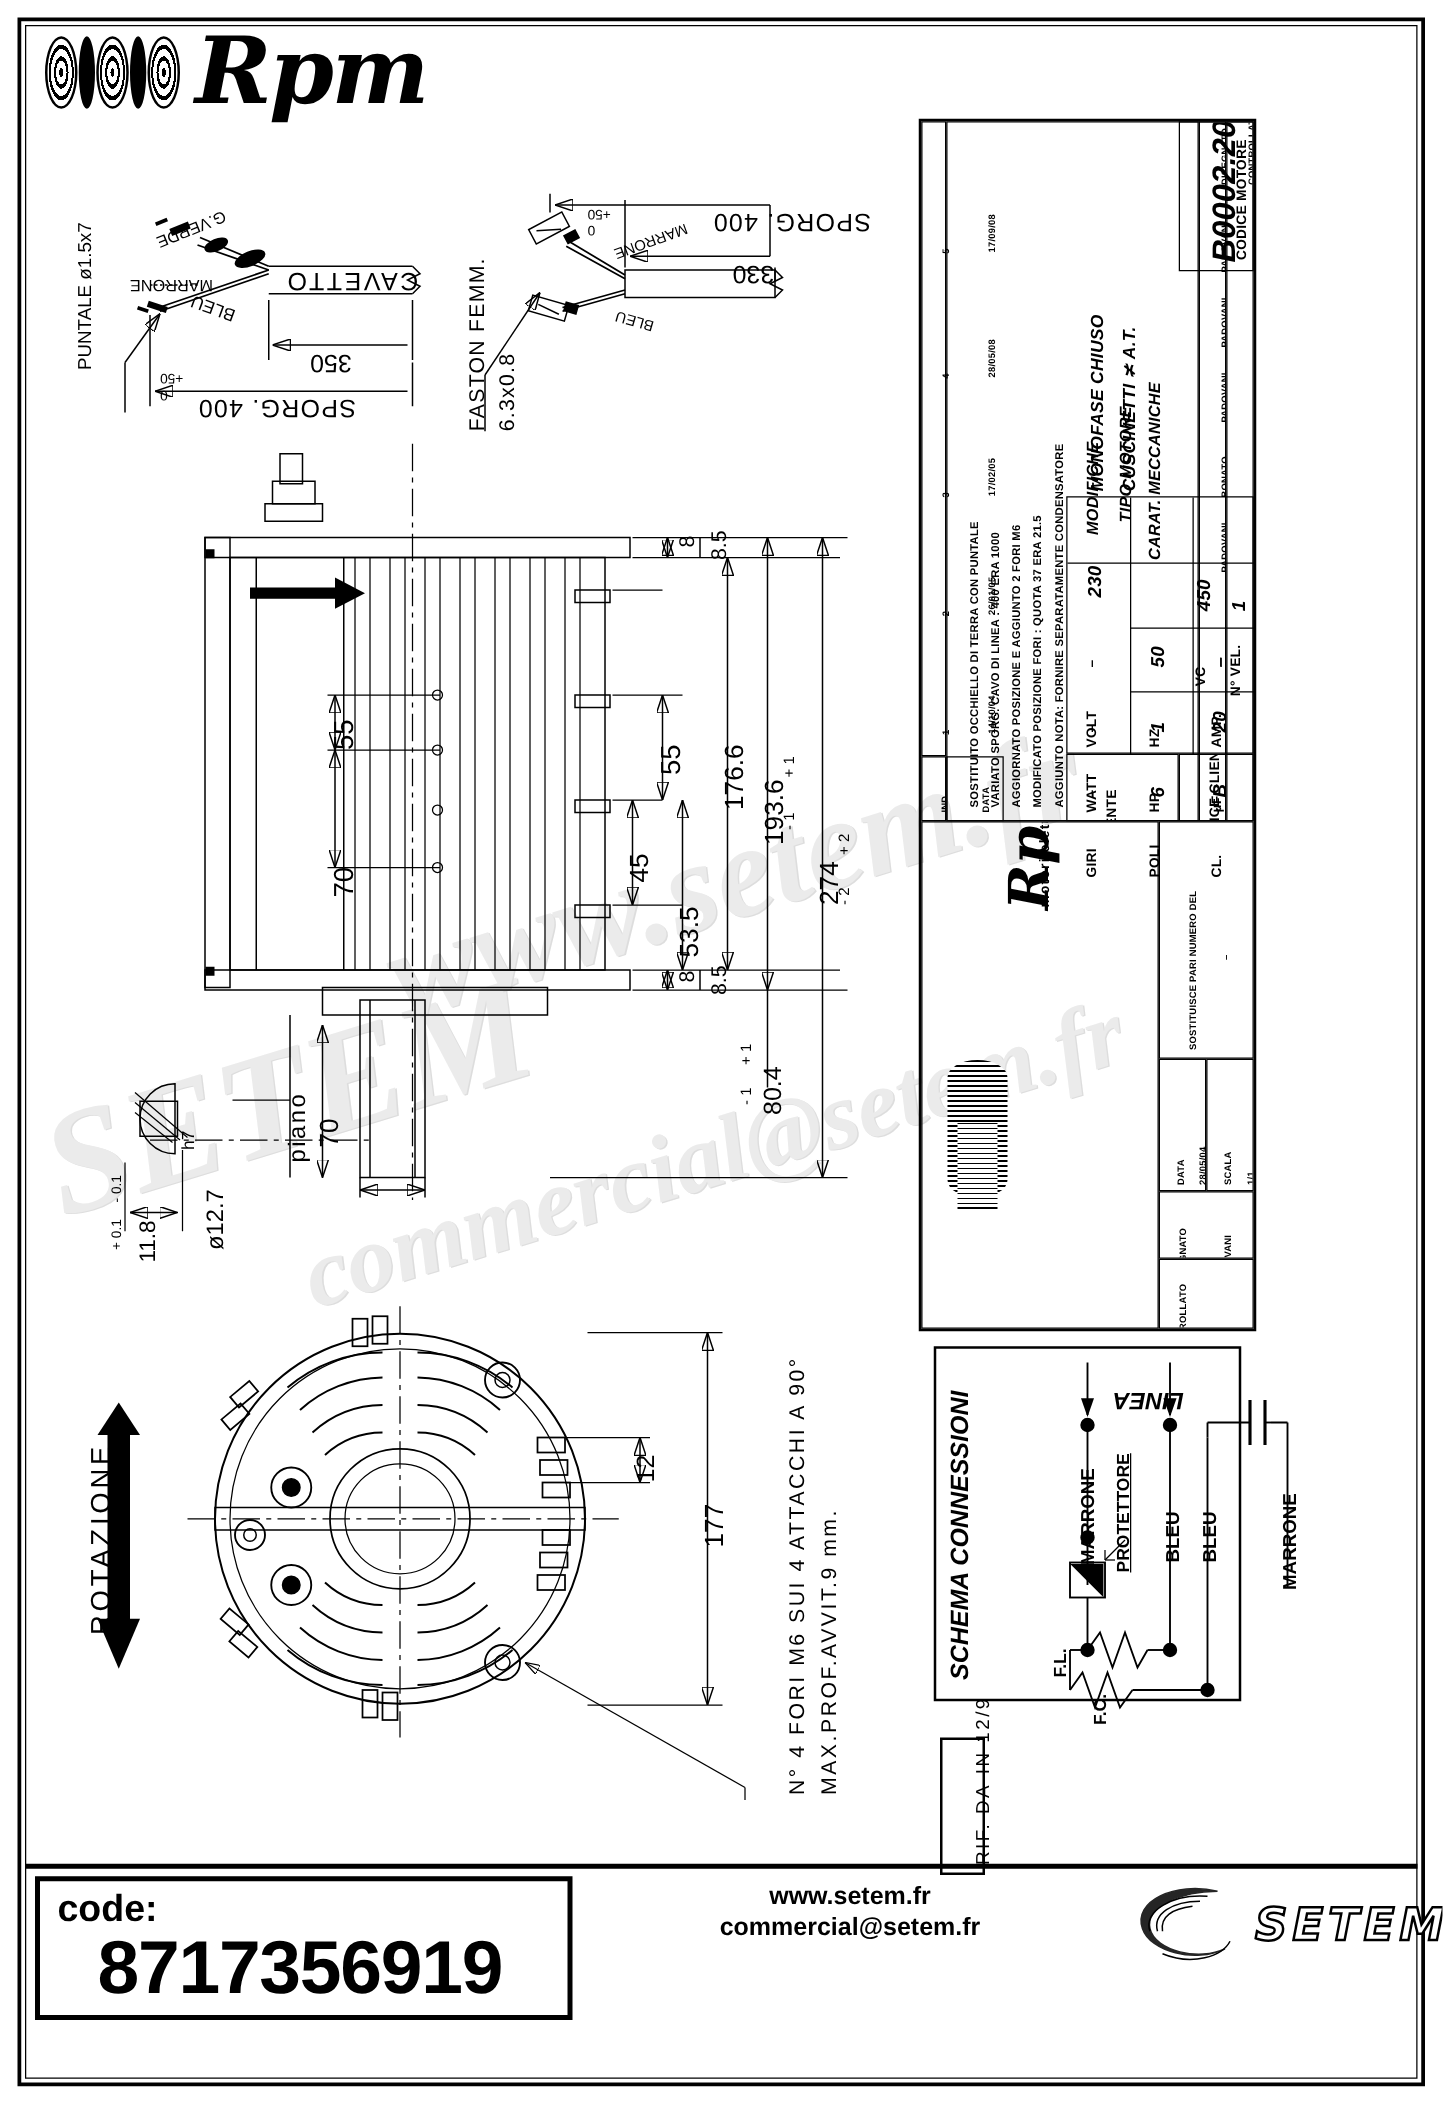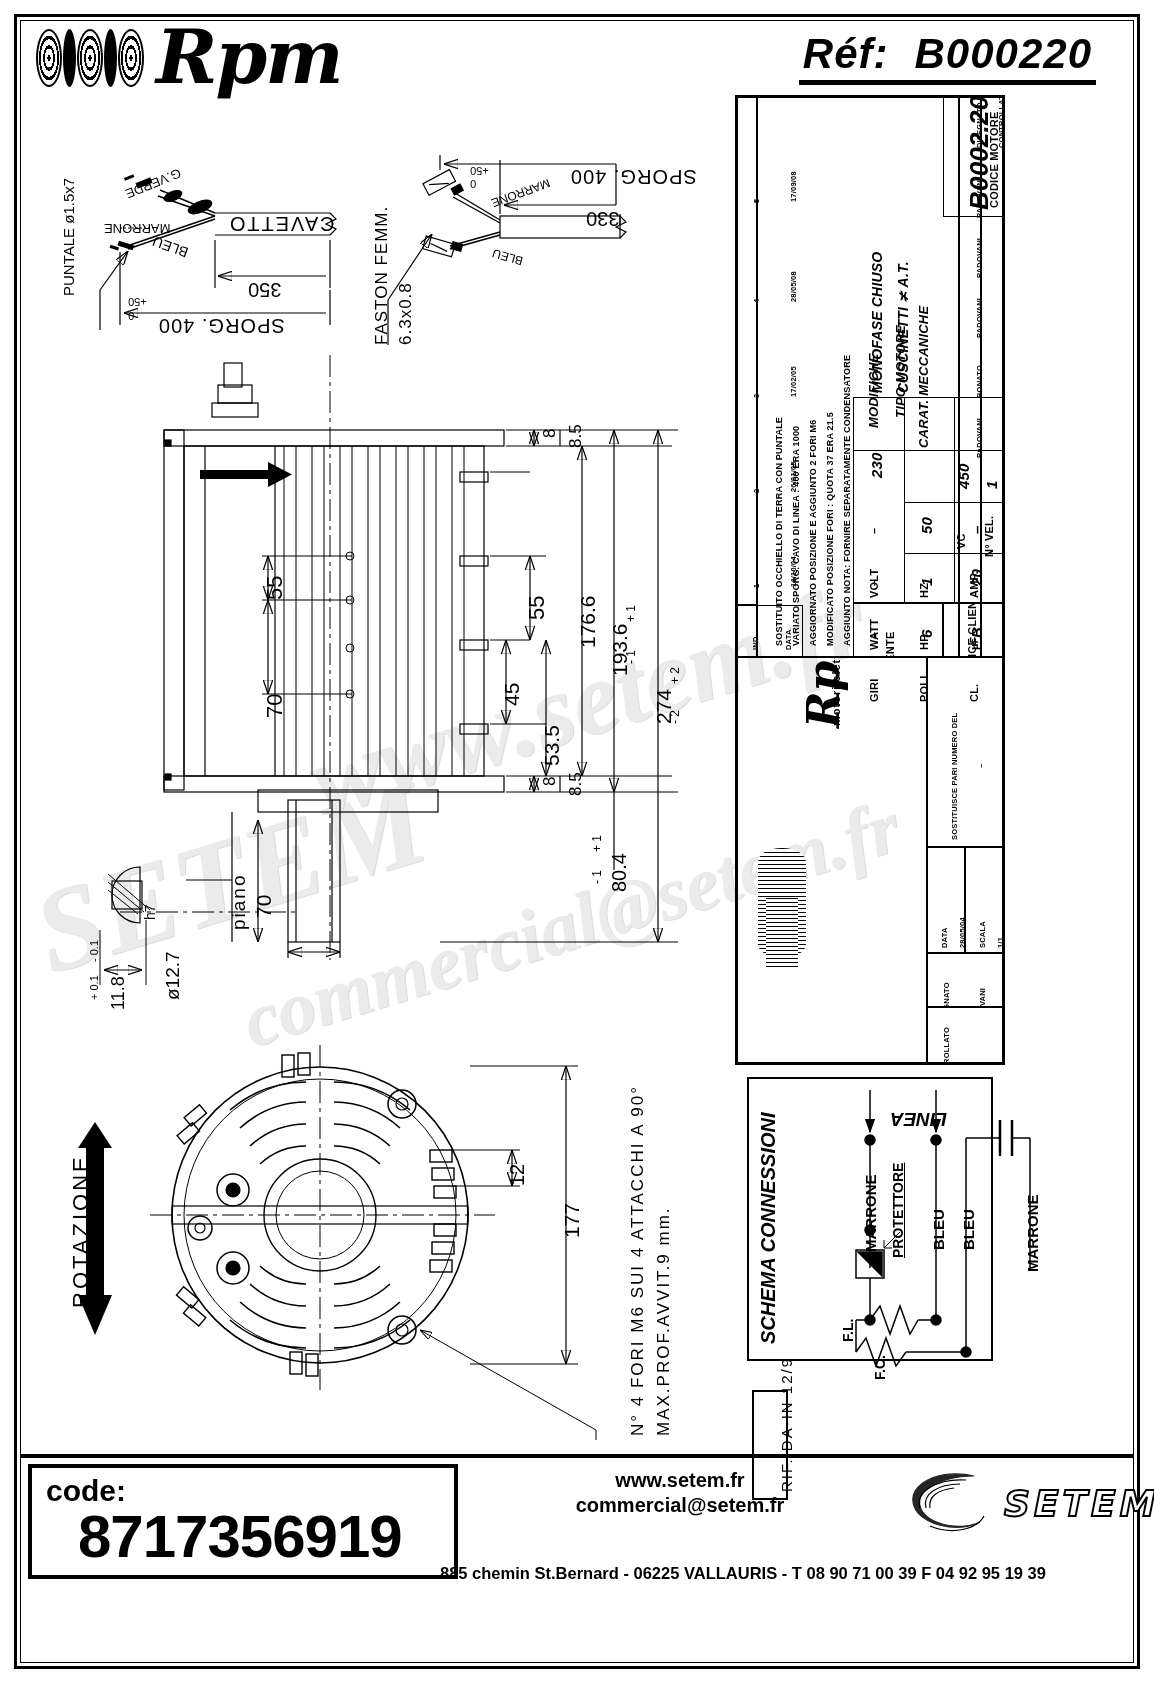--- a/index.html
+++ b/index.html
@@ -64,21 +64,21 @@
   #rif-box { position:absolute; left:752px; top:1390px; width:36px; height:110px;
              border:2px solid #000; }
   #rif-box .vtxt { font-size:15px; font-weight:400; letter-spacing:2px; }
 
   
   .note-v { position:absolute; white-space:nowrap; transform-origin:0 0;
             transform:rotate(-90deg); font-size:17px; letter-spacing:2px;
             font-family:"Liberation Sans", sans-serif; }
 
   
-  #footer { position:absolute; left:20px; top:1446px; width:1114px; height:168px; }
+  #footer { position:absolute; left:20px; top:1483px; width:1114px; height:168px; }
   #code-box { position:absolute; left:8px; top:18px; width:430px; height:115px; border:4px solid #000; background:#fff; }
   #code-label { position:absolute; left:14px; top:6px; font-size:30px; font-weight:700; }
   #code-value { position:absolute; left:46px; top:34px; font-size:60px; font-weight:700; letter-spacing:-1px; }
   #contact { position:absolute; left:430px; top:22px; width:460px; text-align:center; font-size:20px; font-weight:700; line-height:1.25; }
   #addr { position:absolute; left:420px; top:118px; width:700px; text-align:left; font-size:16.5px; font-weight:700; }
   #setem-logo { position:absolute; left:880px; top:22px; display:flex; align-items:center; gap:8px; }
   #setem-word { font-family:"DejaVu Sans", sans-serif; font-weight:700; font-style:italic;
                 font-size:36px; letter-spacing:4px;
                 -webkit-text-stroke:2px #000; color:#fff; }
 
@@ -96,23 +96,20 @@
     <div class="coil-group">
       <div class="coil"></div>
         <div class="coil solid"></div>
       <div class="coil"></div>
         <div class="coil solid"></div>
       <div class="coil"></div>
     </div>
     <div id="rpm-word">Rpm</div>
   </div>
 
-  <div id="ref-block">
-    <span class="ref-label">Réf:</span><span>B000220</span>
-  </div>
 
   <div id="wm">
     <span class="w1">SETEM</span>
     <span class="w2">www.setem.fr</span>
     <span class="w3">commercial@setem.fr</span>
   </div>
 
   <svg id="draw" viewBox="0 0 1154 1683" xmlns="http://www.w3.org/2000/svg">
     <defs>
       <marker id="ar" markerWidth="10" markerHeight="7" refX="9" refY="3.5" orient="auto">
@@ -637,21 +634,20 @@
   <div id="footer">
     <div style="position:absolute; left:0; top:8px; width:1114px; height:4px; background:#000;"></div>
     <div id="code-box">
       <div id="code-label">code:</div>
       <div id="code-value">8717356919</div>
     </div>
     <div id="contact">
       <div>www.setem.fr</div>
       <div>commercial@setem.fr</div>
     </div>
-    <div id="addr">885 chemin St.Bernard  -  06225 VALLAURIS  -  T 08 90 71 00 39   F 04 92 95 19 39</div>
     <div id="setem-logo">
       <svg width="96" height="70" viewBox="0 0 96 70">
         <g fill="none" stroke="#000" stroke-width="1.2">
           <path d="M74 8 C40 0 6 16 14 38 C20 56 56 66 80 54 C60 64 24 56 20 38 C16 20 46 8 74 8 Z" fill="#000" opacity="0.85"></path>
           <path d="M66 12 C38 10 14 24 20 40"></path>
           <path d="M60 16 C38 16 22 26 26 40"></path>
           <path d="M54 20 C38 22 28 28 30 40"></path>
           <path d="M30 58 C54 68 78 60 84 48"></path>
         </g>
       </svg>

